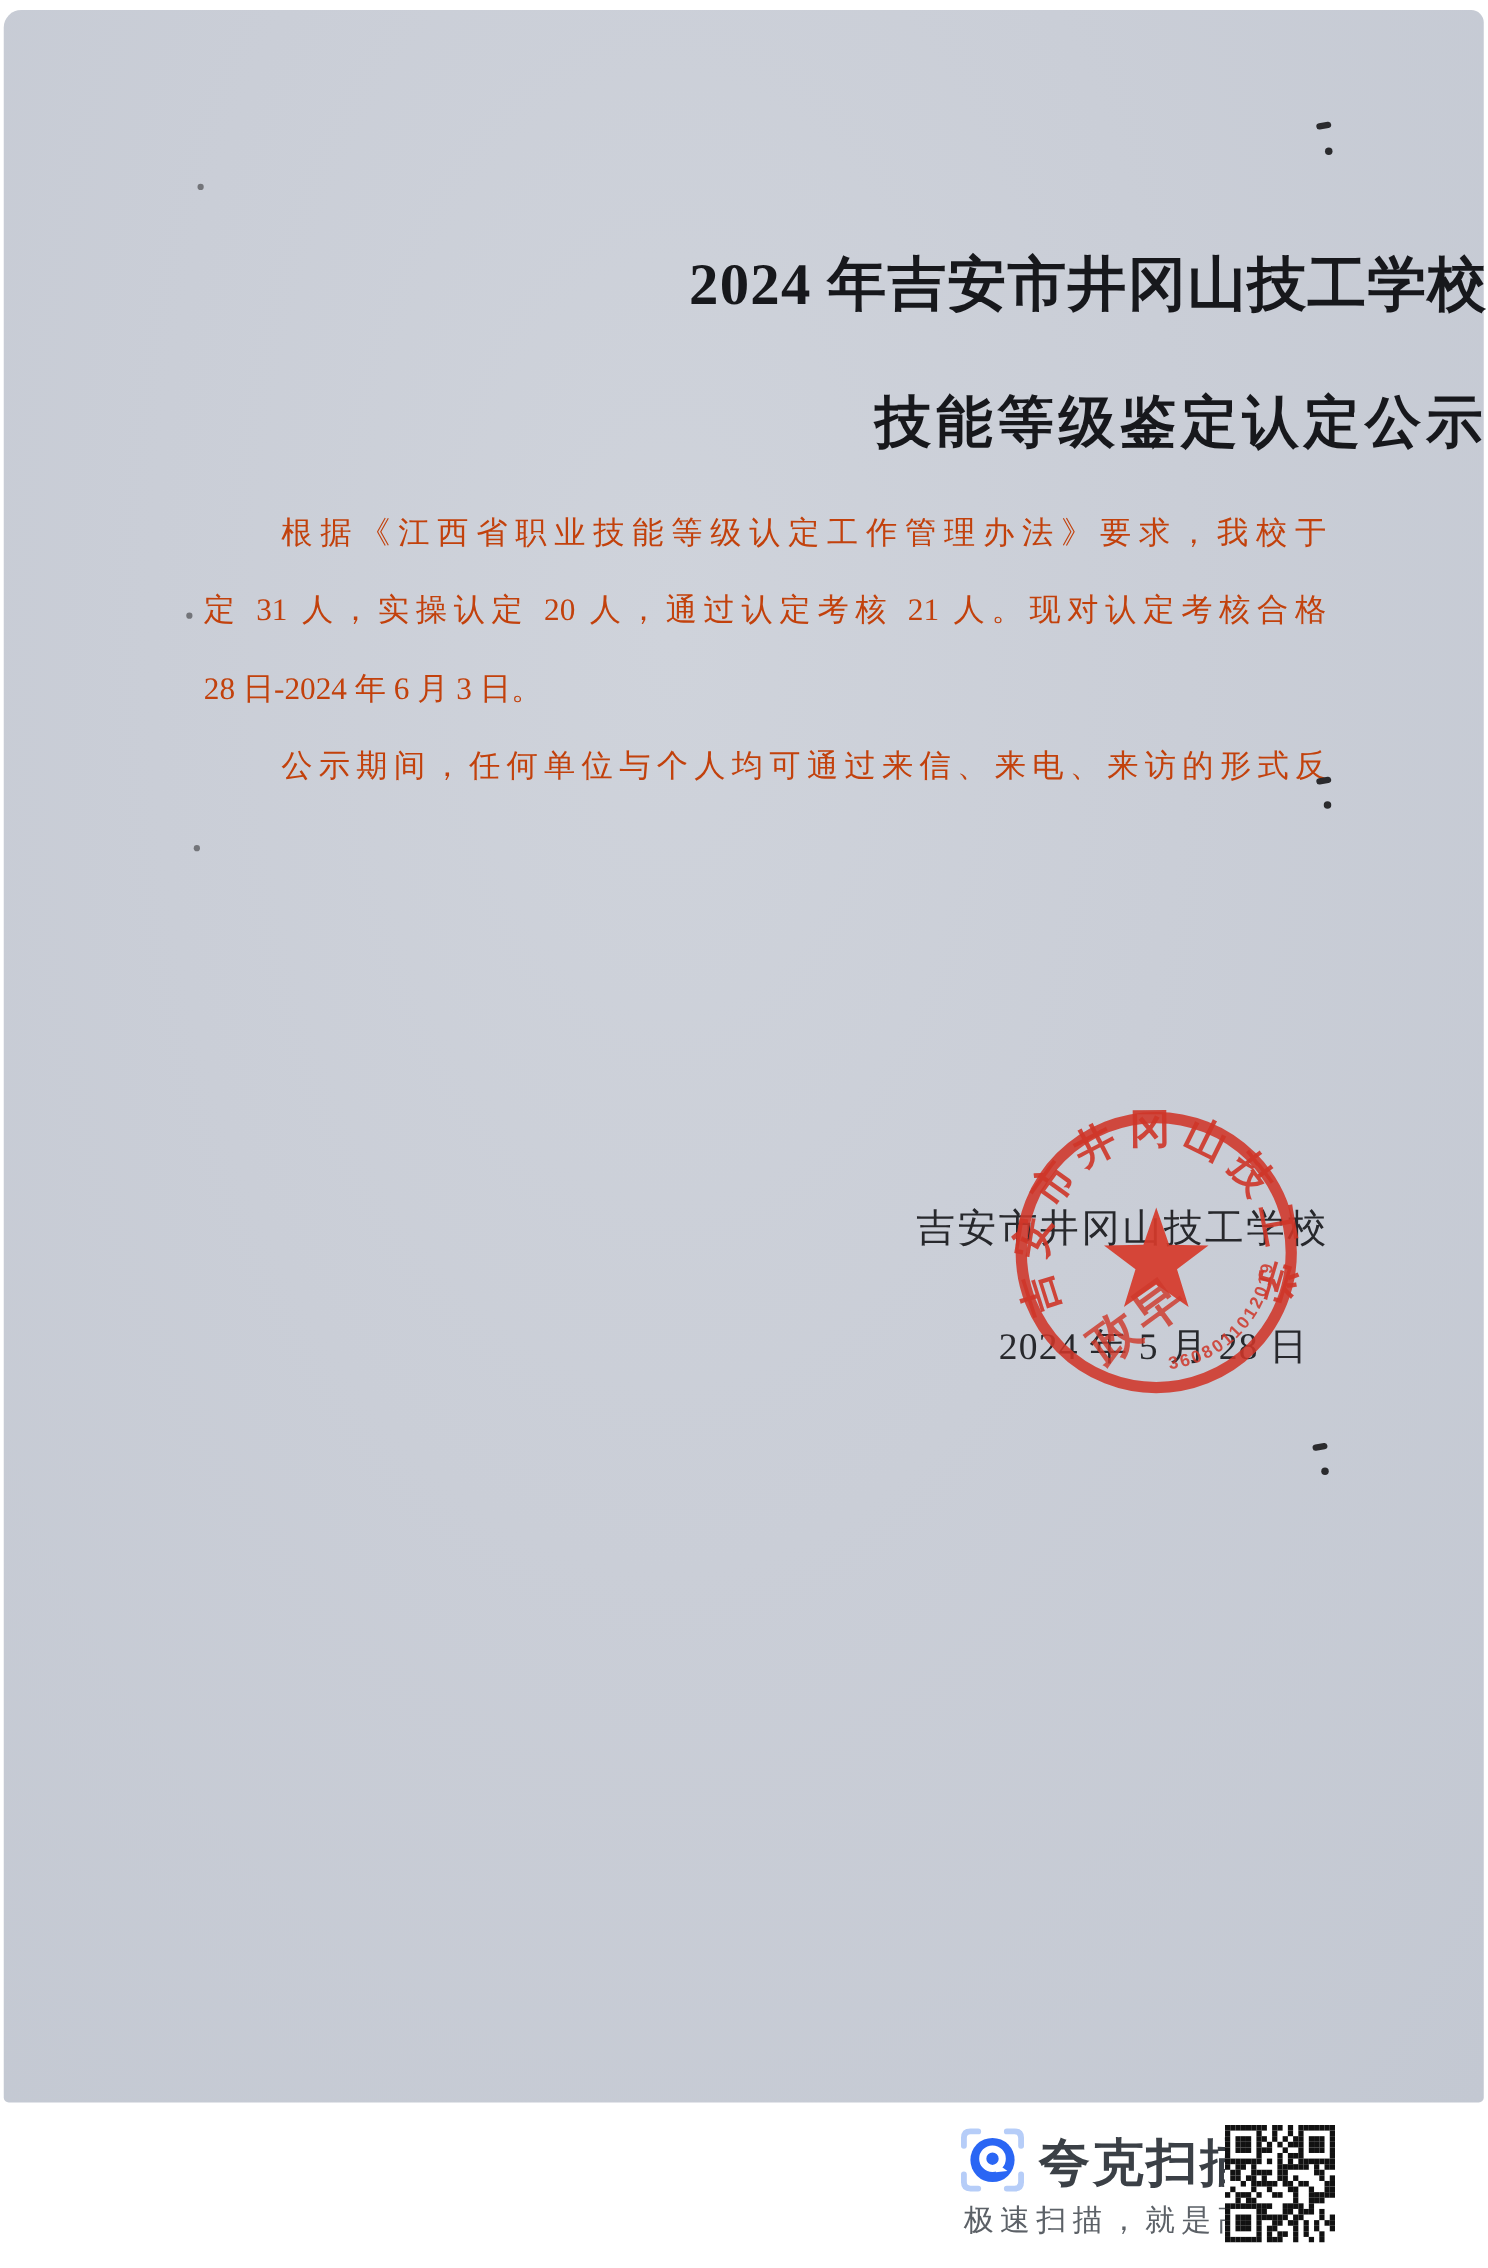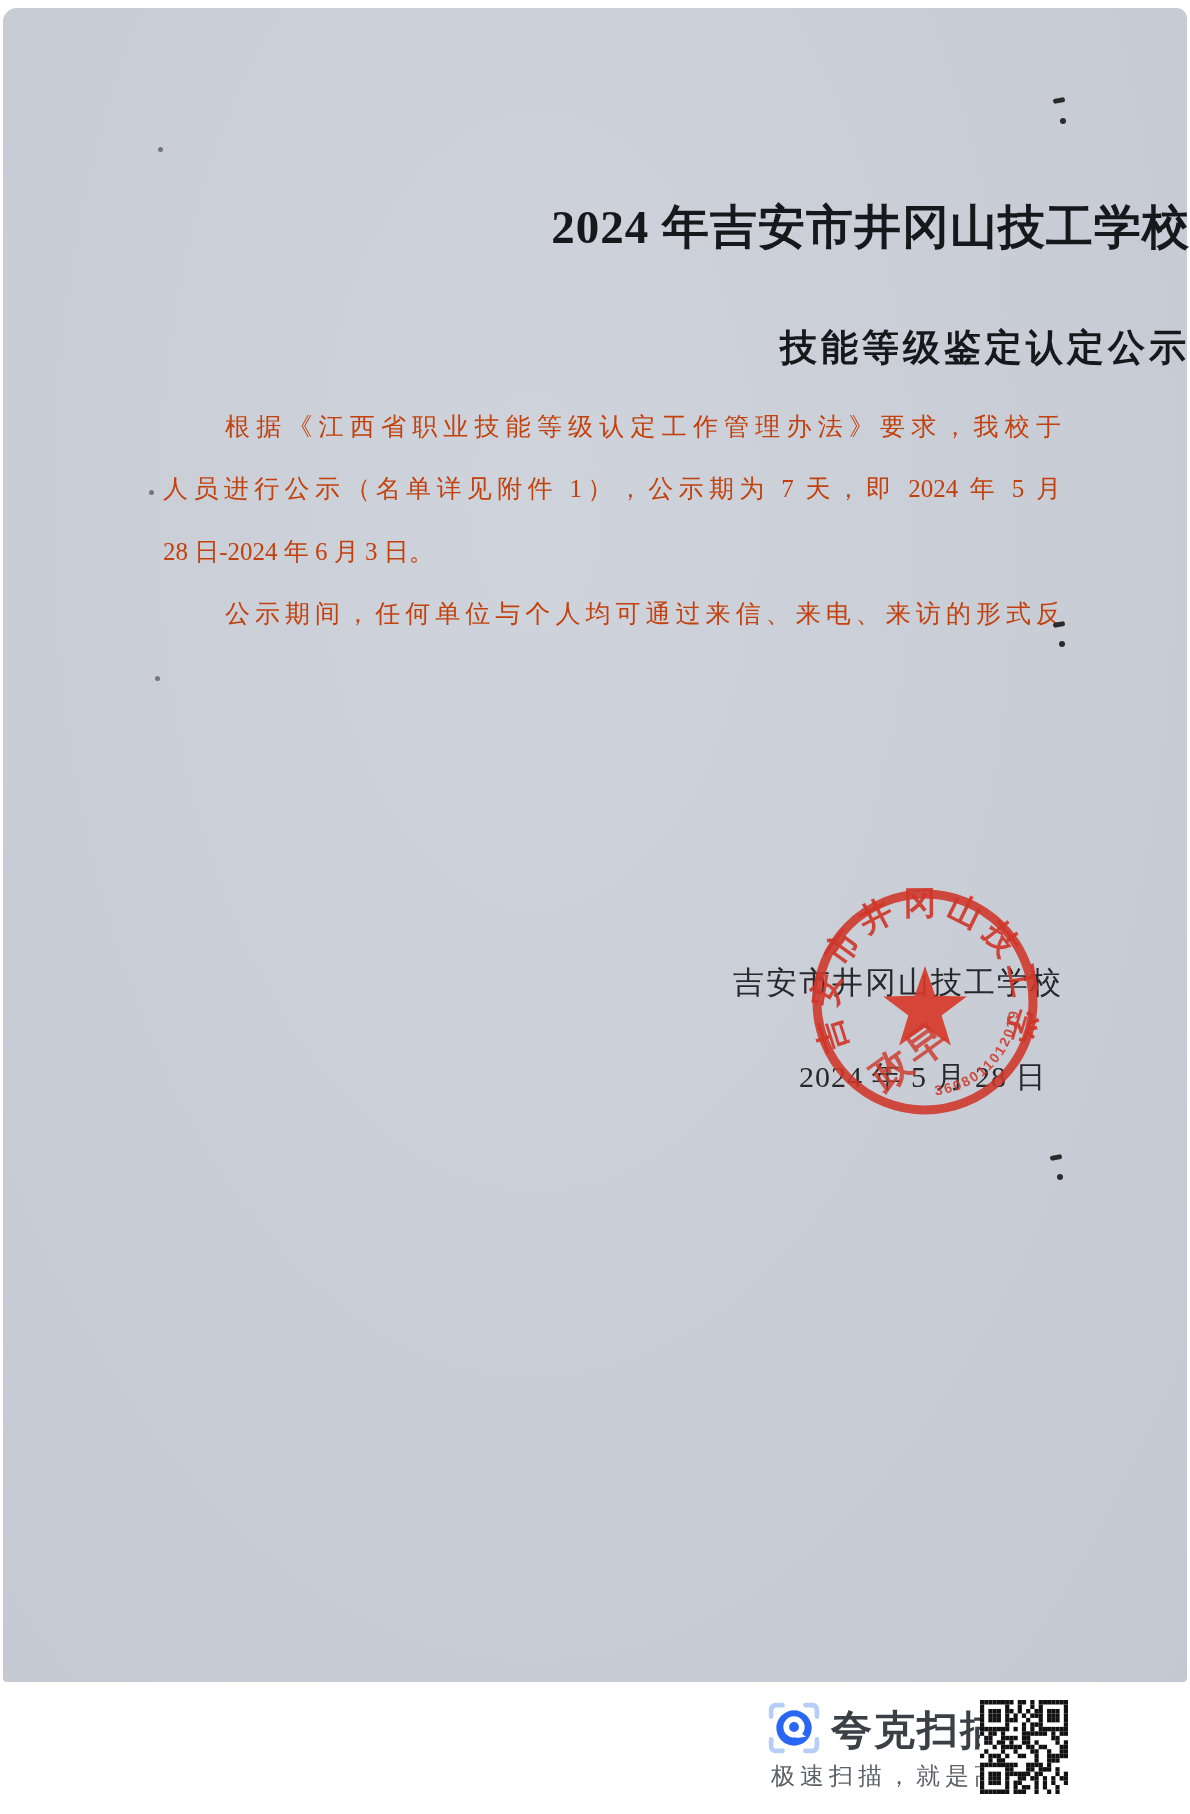--- a/index.html
+++ b/index.html
@@ -6,21 +6,21 @@
   body{width:1190px;height:1814px;background:#ffffff;position:relative;
        font-family:"Liberation Serif","DejaVu Serif",serif;overflow:hidden;}
   .page{position:absolute;inset:0;background:#ffffff;}
   
   .scan{position:absolute;left:3px;top:8px;width:1184px;height:1674px;
         background:radial-gradient(ellipse at 45% 30%, #cfd3db 0%, #caced7 45%, #c3c8d2 100%);
         border-radius:14px 10px 4px 4px;}
   .title{position:absolute;left:0;width:100%;text-align:right;color:#17181c;
          font-weight:700;}
   .title1{top:196px;font-size:47px;letter-spacing:1px;}
-  .title2{top:323px;font-size:37px;letter-spacing:4px;}
+  .title2{top:308px;font-size:45px;letter-spacing:4px;}
   .body-block{position:absolute;left:163px;top:396px;width:898px;color:#c2410c;
               font-size:25px;}
   .bline{height:62.4px;line-height:62.4px;white-space:nowrap;}
   .jline{white-space:normal;text-align:justify;text-align-last:justify;}
   .indent{padding-left:62px;}
   .sig{position:absolute;color:#27282c;font-size:31px;letter-spacing:2px;white-space:nowrap;}
   .sig-name{left:733px;top:962px;}
   .sig-date{left:799px;top:1057px;font-size:30px;letter-spacing:1px;}
   .stamp{position:absolute;left:809px;top:886px;width:232px;height:232px;z-index:5;}
   
@@ -40,21 +40,21 @@
 <body>
 
 <div class="page">
   <div class="scan"></div>
 
   <div class="title title1">2024 年吉安市井冈山技工学校</div>
   <div class="title title2">技能等级鉴定认定公示</div>
 
   <div class="body-block">
     <div class="bline jline indent">根据《江西省职业技能等级认定工作管理办法》要求，我校于</div>
-    <div class="bline jline">人员进行公示（名单详见附件 1），公示期为 7 天，即 2024 年 5 月</div>
+    <div class="bline jline">定 31 人，实操认定 20 人，通过认定考核 21 人。现对认定考核合格</div>
     <div class="bline">28 日-2024 年 6 月 3 日。</div>
     <div class="bline jline indent">公示期间，任何单位与个人均可通过来信、来电、来访的形式反</div>
   </div>
 
   <div class="sig sig-name">吉安市井冈山技工学校</div>
   <div class="sig sig-date">2024 年 5 月 28 日</div>
 
   <svg class="stamp" viewBox="0 0 232 232" xmlns="http://www.w3.org/2000/svg">
     <defs>
       <path id="arcTop" d="M 48.6 172.6 A 88 88 0 1 1 183.4 172.6" fill="none"></path>

